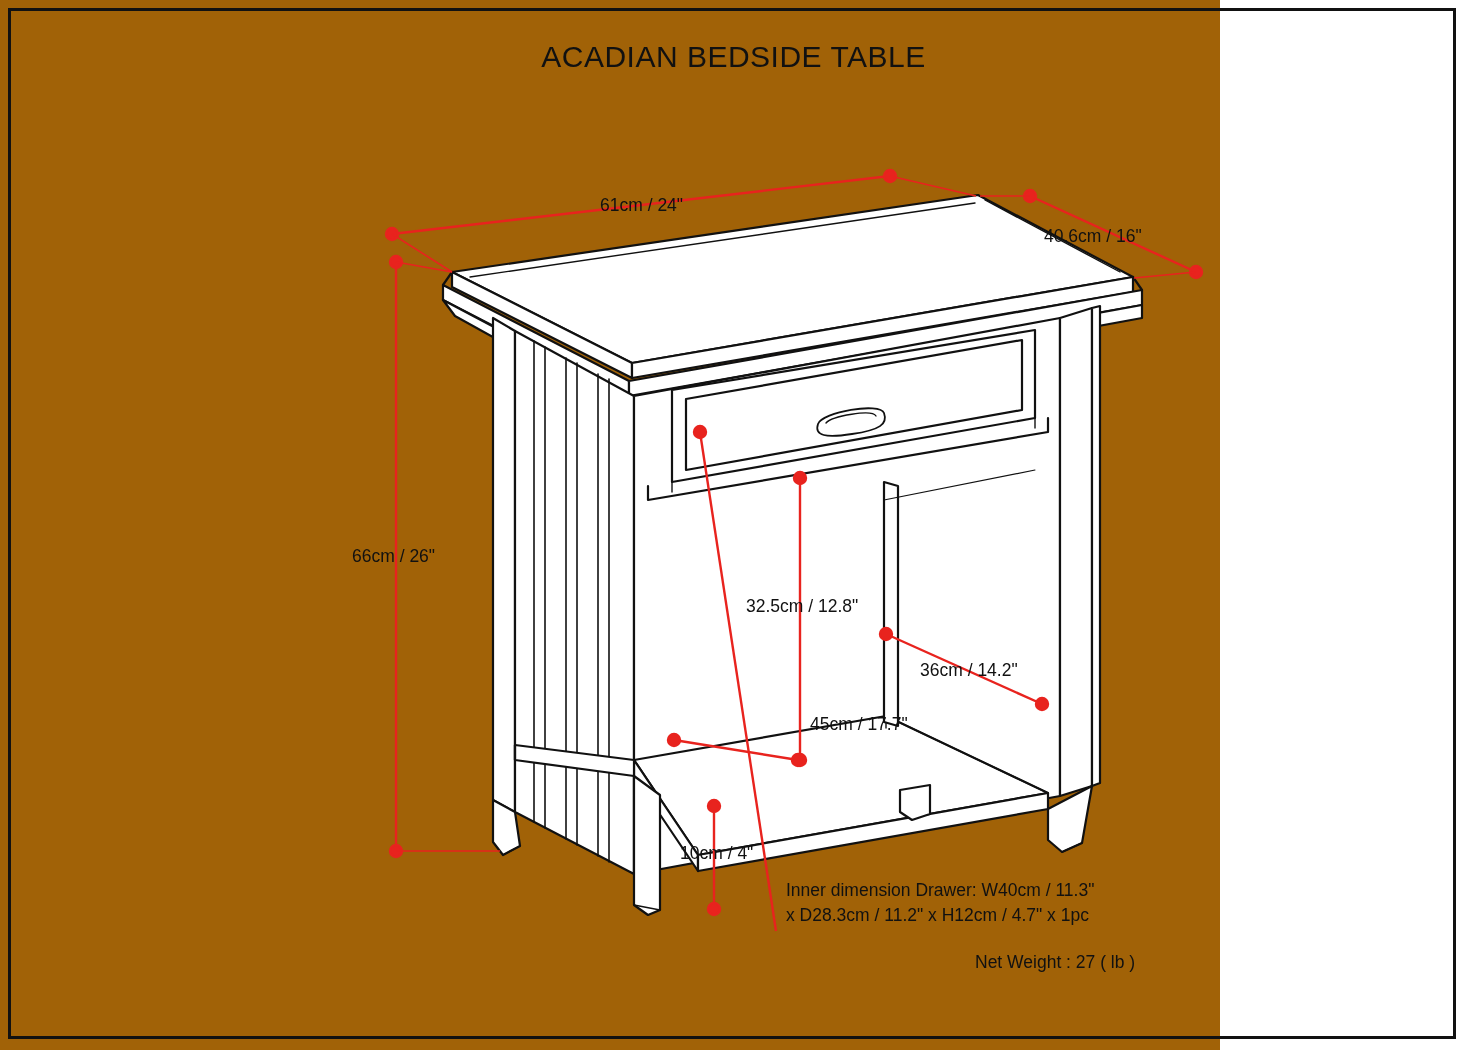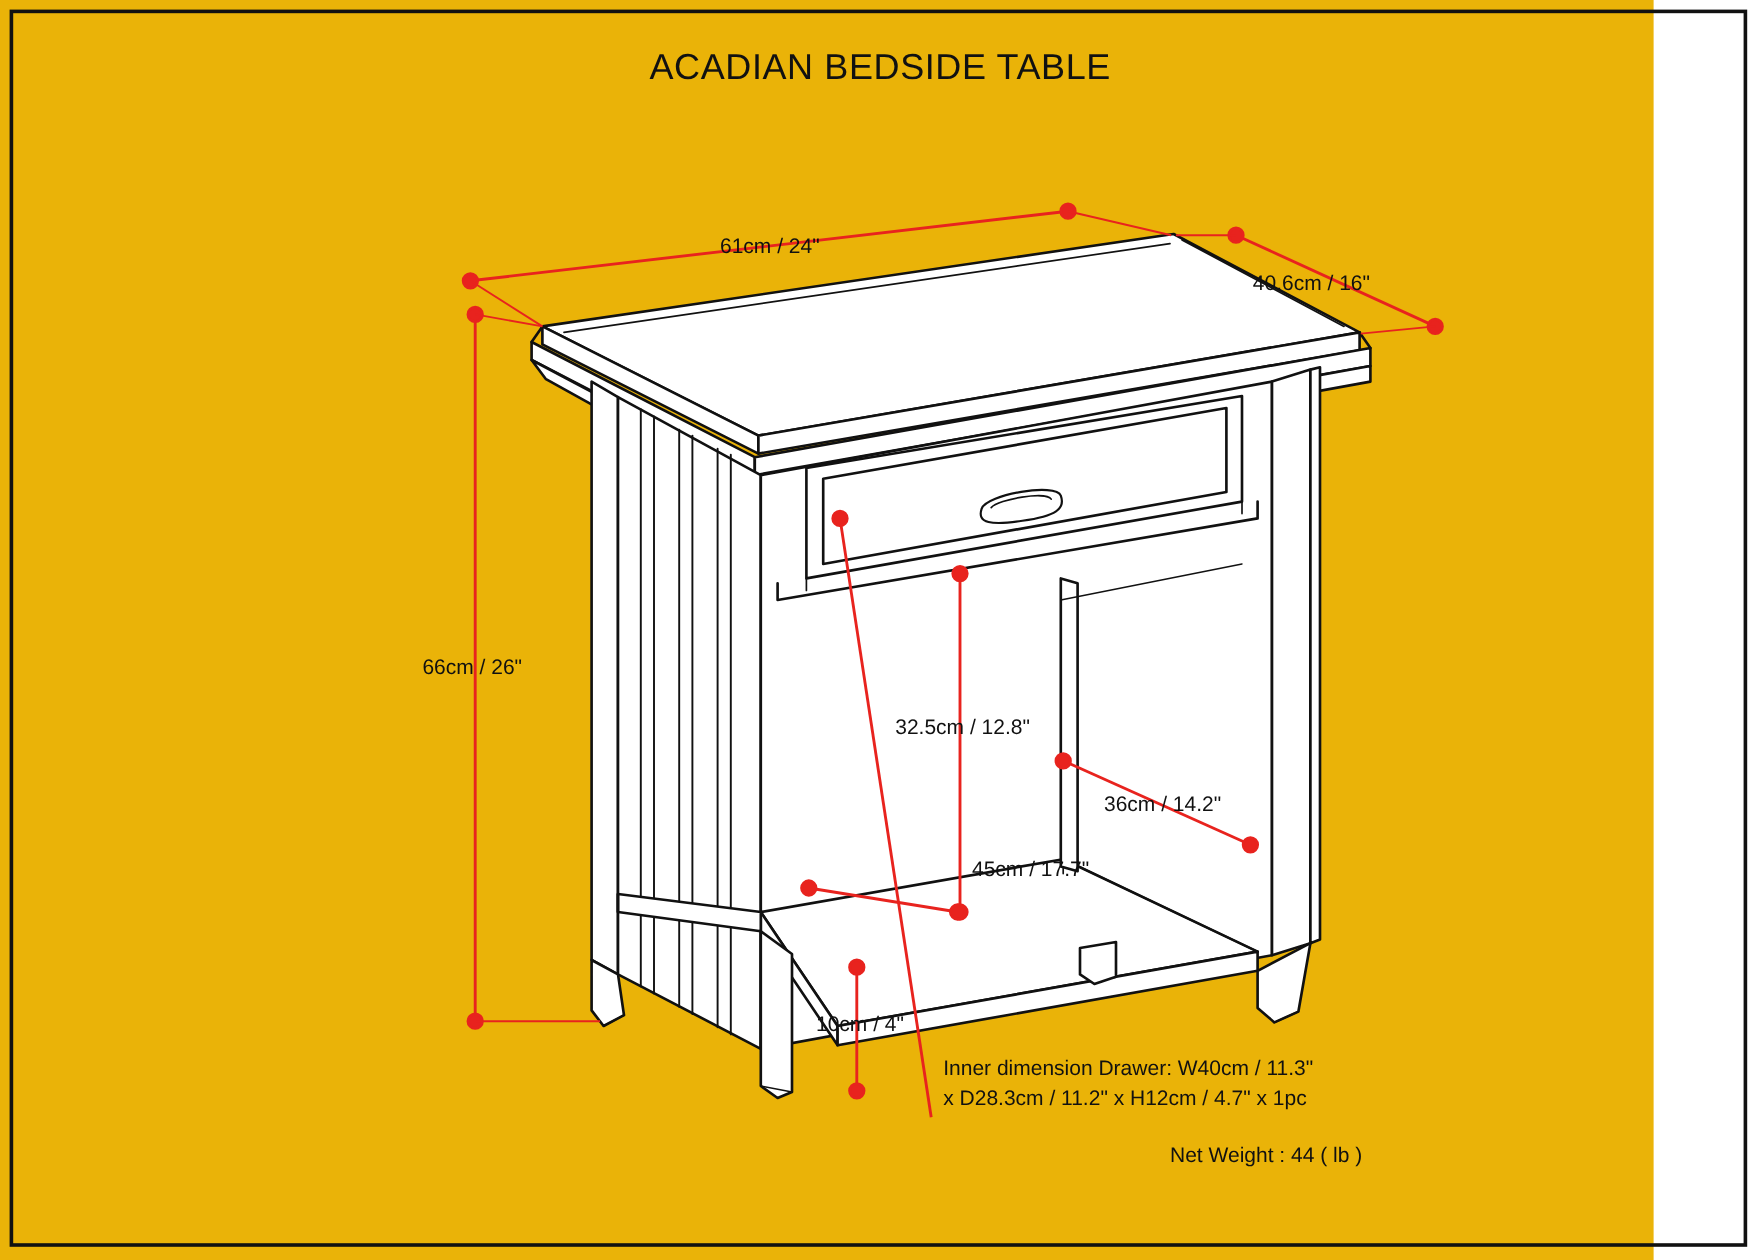--- a/index.html
+++ b/index.html
@@ -9,23 +9,23 @@
   }
   body {
     width: 1467px;
     height: 1050px;
     font-family: "Liberation Sans", sans-serif;
     color: #111111;
     overflow: hidden;
   }
   #page {
     position: relative;
-    width: 1378px;
+    width: 1220px;
     height: 1050px;
-    background: #eab308;
+    background: #a16207;
   }
   #frame {
     position: absolute;
     left: 8px;
     top: 8px;
     width: 1448px;
     height: 1031px;
     border: 3px solid #111111;
     box-sizing: border-box;
   }
@@ -195,15 +195,15 @@
   <div class="lbl" style="left:746px; top:596px;">32.5cm / 12.8"</div>
   <div class="lbl" style="left:920px; top:660px;">36cm / 14.2"</div>
   <div class="lbl" style="left:810px; top:714px;">45cm / 17.7"</div>
   <div class="lbl" style="left:680px; top:843px;">10cm / 4"</div>
 
   <div class="note" style="left:786px; top:878px;">
     <span>Inner dimension Drawer: W40cm / 11.3"</span><br>
     <span>x D28.3cm / 11.2" x H12cm / 4.7" x 1pc</span>
   </div>
 
-  <div class="note" style="left:975px; top:950px;">Net Weight : 44 ( lb )</div>
+  <div class="note" style="left:975px; top:950px;">Net Weight : 27 ( lb )</div>
 
 </div>
 
 </body></html>

